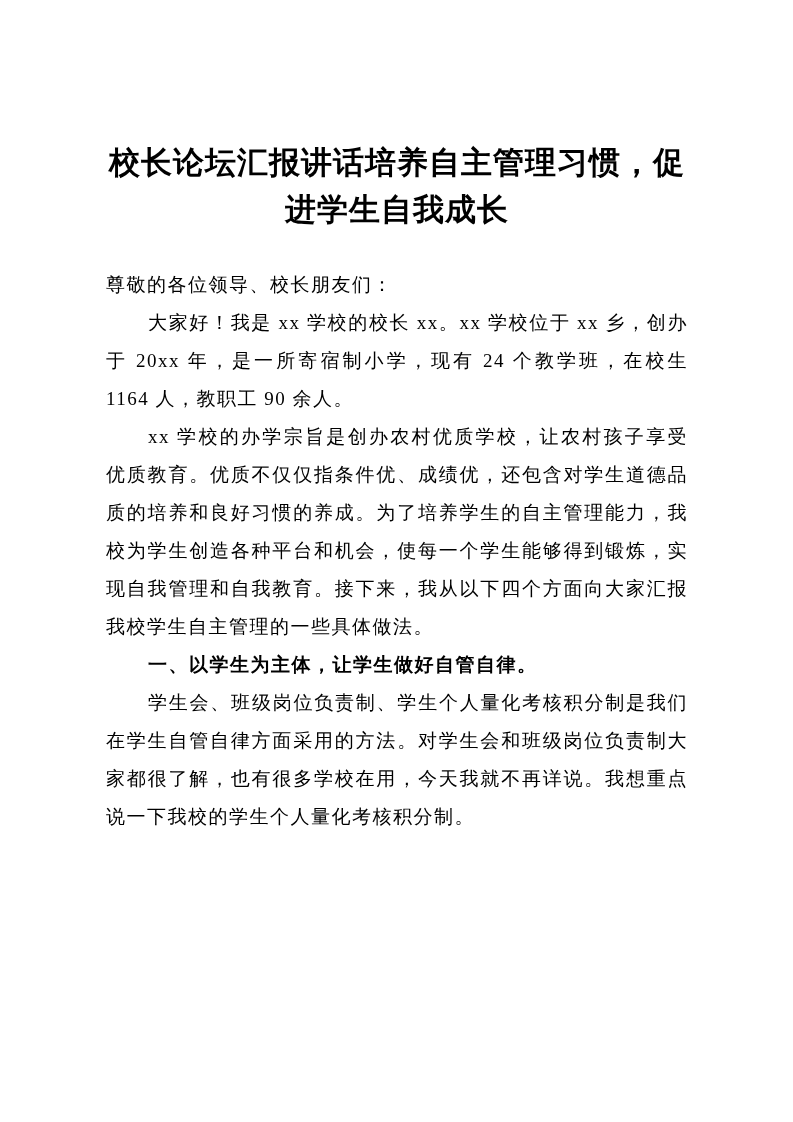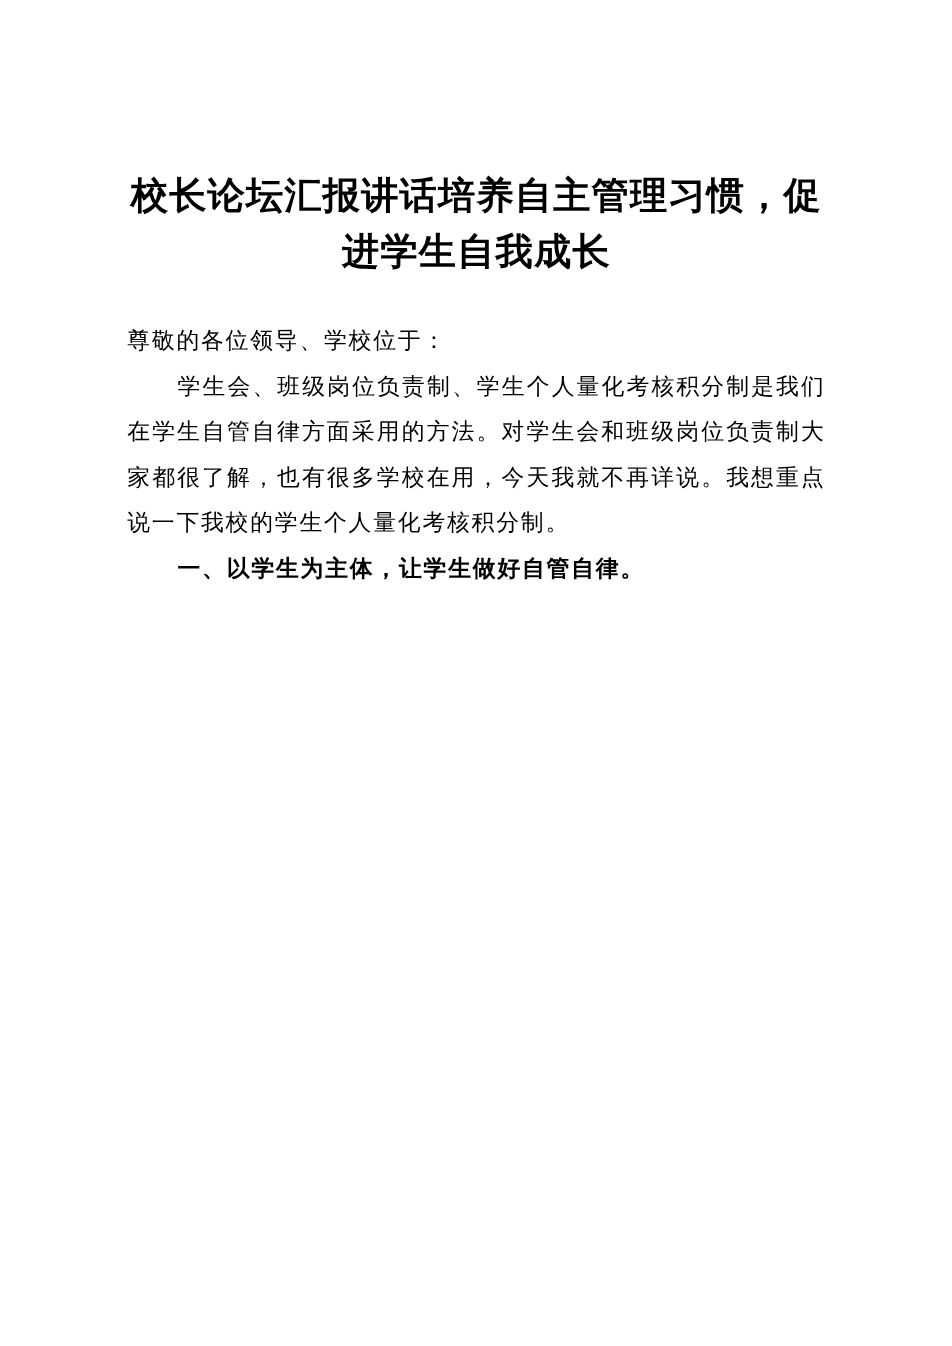--- a/index.html
+++ b/index.html
@@ -55,25 +55,27 @@
 </head>
 <body>
 
 <div class="page">
   <div class="content">
 
     <h1 class="doc-title">校长论坛汇报讲话培养自主管理习惯，促进学生自我成长</h1>
 
     <div class="doc-body">
 
-      <p>尊敬的各位领导、学校位于：</p>
+      <p>尊敬的各位领导、校长朋友们：</p>
+
+      <p class="indent">大家好！我是 xx 学校的校长 xx。xx 学校位于 xx 乡，创办于 20xx 年，是一所寄宿制小学，现有 24 个教学班，在校生 1164 人，教职工 90 余人。</p>
 
 
+      <p class="indent">xx 学校的办学宗旨是创办农村优质学校，让农村孩子享受优质教育。优质不仅仅指条件优、成绩优，还包含对学生道德品质的培养和良好习惯的养成。为了培养学生的自主管理能力，我校为学生创造各种平台和机会，使每一个学生能够得到锻炼，实现自我管理和自我教育。接下来，我从以下四个方面向大家汇报我校学生自主管理的一些具体做法。</p>
 
+      <p class="indent heading">一、以学生为主体，让学生做好自管自律。</p>
 
       <p class="indent">学生会、班级岗位负责制、学生个人量化考核积分制是我们在学生自管自律方面采用的方法。对学生会和班级岗位负责制大家都很了解，也有很多学校在用，今天我就不再详说。我想重点说一下我校的学生个人量化考核积分制。</p>
-
-      <p class="indent heading">一、以学生为主体，让学生做好自管自律。</p>
 
 
     </div>
   </div>
 </div>
 
 </body></html>

